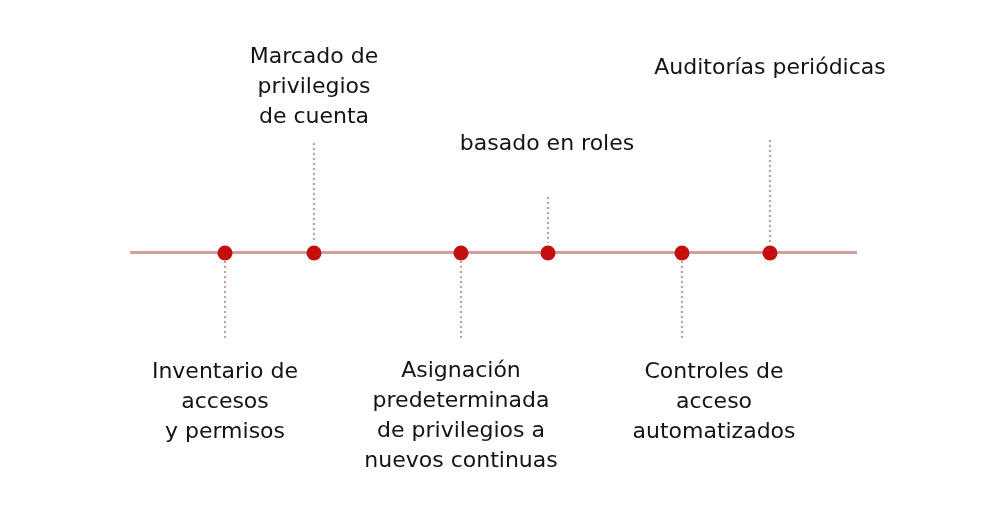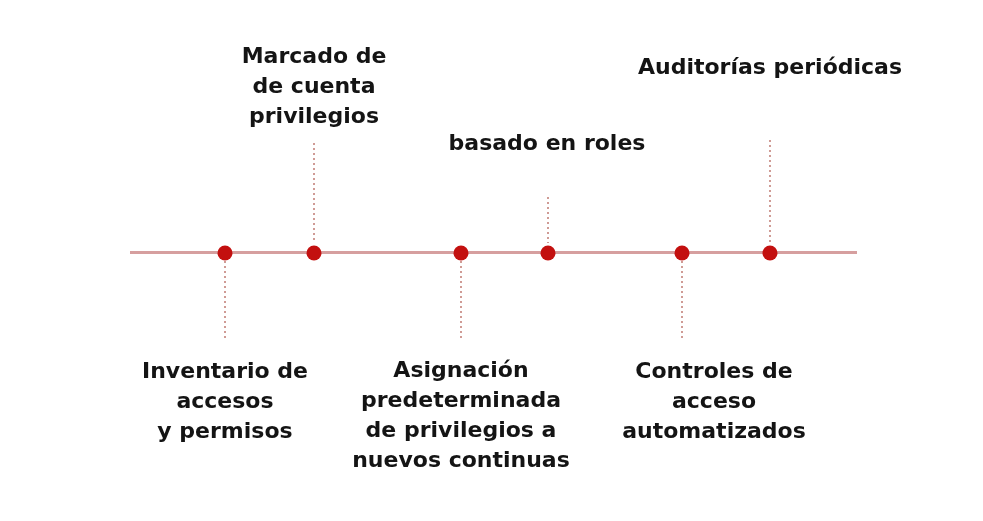--- a/index.html
+++ b/index.html
@@ -47,21 +47,21 @@
       var(--color-connector) 0 2px,
       transparent 2px 5px
     );
   }
   .label {
     position: absolute;
     transform: translateX(-50%);
     text-align: center;
     color: var(--color-text);
     font-size: 22px;
-    font-weight: 700;
+    font-weight: 400;
     line-height: 30px;
     white-space: nowrap;
   }
 </style>
 </head>
 <body>
 
 <div class="stage">
 
   <div class="axis"></div>
@@ -75,22 +75,22 @@
 
   <span class="connector" style="left:225px; top:261px; height:79px"></span>
   <span class="connector" style="left:314px; top:143px; height:100px"></span>
   <span class="connector" style="left:461px; top:261px; height:79px"></span>
   <span class="connector" style="left:548px; top:197px; height:46px"></span>
   <span class="connector" style="left:682px; top:261px; height:79px"></span>
   <span class="connector" style="left:770px; top:140px; height:103px"></span>
 
   <div class="label" style="left:314px; top:41px">
     <div>Marcado de</div>
+    <div>privilegios</div>
     <div>de cuenta</div>
-    <div>privilegios</div>
   </div>
 
   <div class="label" style="left:547px; top:128px">
     <div>basado en roles</div>
   </div>
 
   <div class="label" style="left:770px; top:52px">
     <div>Auditorías periódicas</div>
   </div>
 

